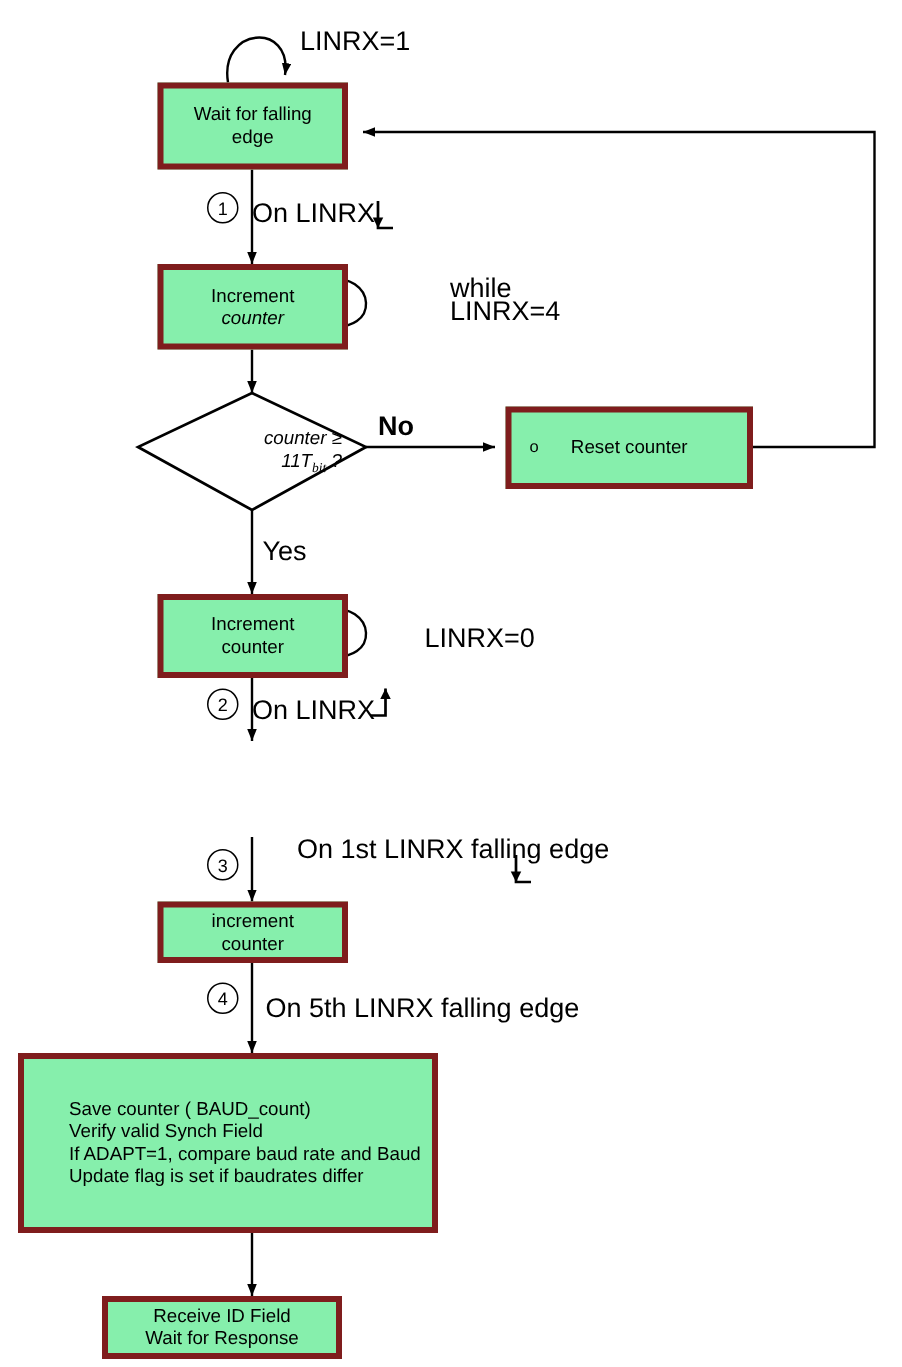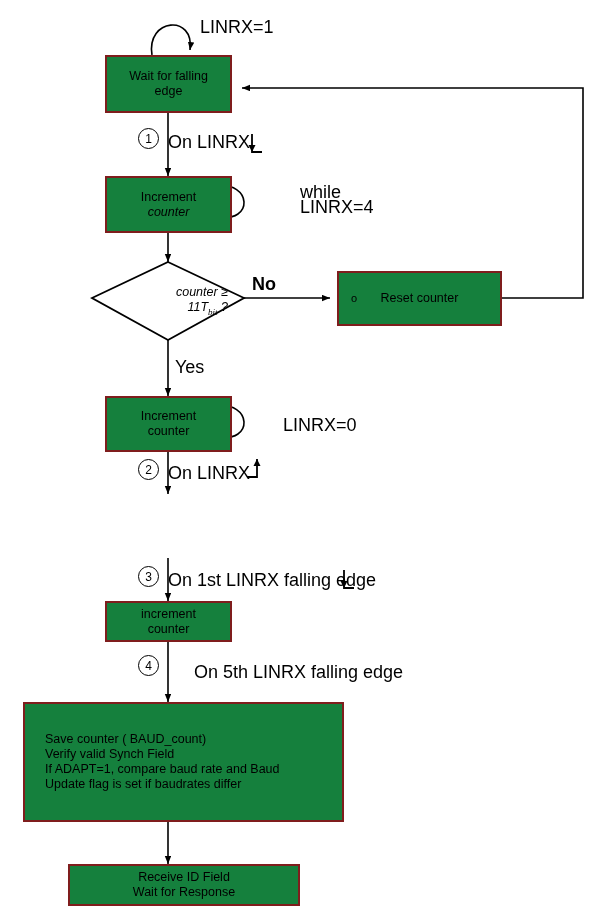--- a/index.html
+++ b/index.html
@@ -1,18 +1,18 @@
 <!DOCTYPE html>
 <html><head>
 <meta charset="utf-8">
 <style>
   html,body{margin:0;padding:0;background:#ffffff;}
   body{width:601px;height:911px;position:relative;font-family:"Liberation Sans",sans-serif;color:#000;}
   #canvas{position:absolute;left:0;top:0;width:601px;height:911px;}
-  .box{position:absolute;border:2px solid #7f1d1d;background:#15803d;box-sizing:border-box;
+  .box{position:absolute;border:4px solid #7f1d1d;background:#86efac;box-sizing:border-box;
        display:flex;align-items:center;justify-content:center;text-align:center;
        font-size:12.5px;line-height:15px;}
   .box.left{justify-content:flex-start;text-align:left;}
   .diamond-txt{position:absolute;text-align:right;font-size:12.5px;line-height:15px;font-style:italic;}
   .lbl{position:absolute;font-size:18px;line-height:15px;white-space:pre;}
   .circnum{position:absolute;width:19px;height:19px;border:1.5px solid #000;border-radius:50%;
            display:flex;align-items:center;justify-content:center;font-size:12px;background:#fff;}
   .multiline{white-space:pre-line;}
   svg{position:absolute;left:0;top:0;overflow:visible;}
   .sub{font-size:9px;vertical-align:sub;font-style:italic;font-family:Liberation Serif, serif;}
@@ -98,29 +98,29 @@
   <div class="box multiline" style="left:105px;top:396px;width:127px;height:56px;">Increment
 counter</div>
 
   <div class="lbl" style="left:283px;top:418px;">LINRX=0</div>
 
   <div class="circnum" style="left:138px;top:459px;">2</div>
   <div class="lbl" style="left:168px;top:466px;">On LINRX</div>
 
 
   <div class="circnum" style="left:138px;top:566px;">3</div>
-  <div class="lbl" style="left:168px;top:573px;">On 1st LINRX falling edge</div>
+  <div class="lbl" style="left:168px;top:559px;padding-left:30px;">On 1st LINRX falling edge</div>
 
   <div class="box multiline" style="left:105px;top:601px;width:127px;height:41px;">increment
 counter</div>
 
   <div class="circnum" style="left:138px;top:655px;">4</div>
-  <div class="lbl" style="left:194px;top:665px;">On 5th LINRX falling edge</div>
+  <div class="lbl" style="left:177px;top:665px;">On 5th LINRX falling edge</div>
 
-  <div class="box left multiline" style="left:12px;top:702px;width:321px;height:120px;padding-left:20px;margin-left:11px;">Save counter ( BAUD_count)
+  <div class="box left multiline" style="left:12px;top:702px;width:280px;height:120px;padding-left:30px;">Save counter ( BAUD_count)
 Verify valid Synch Field
 If ADAPT=1, compare baud rate and Baud
 Update flag is set if baudrates differ</div>
 
-  <div class="box multiline" style="left:68px;top:864px;width:232px;height:42px;">Receive ID Field
+  <div class="box multiline" style="left:68px;top:864px;width:160px;height:42px;">Receive ID Field
 Wait for  Response</div>
 
 </div>
 
 </body></html>

